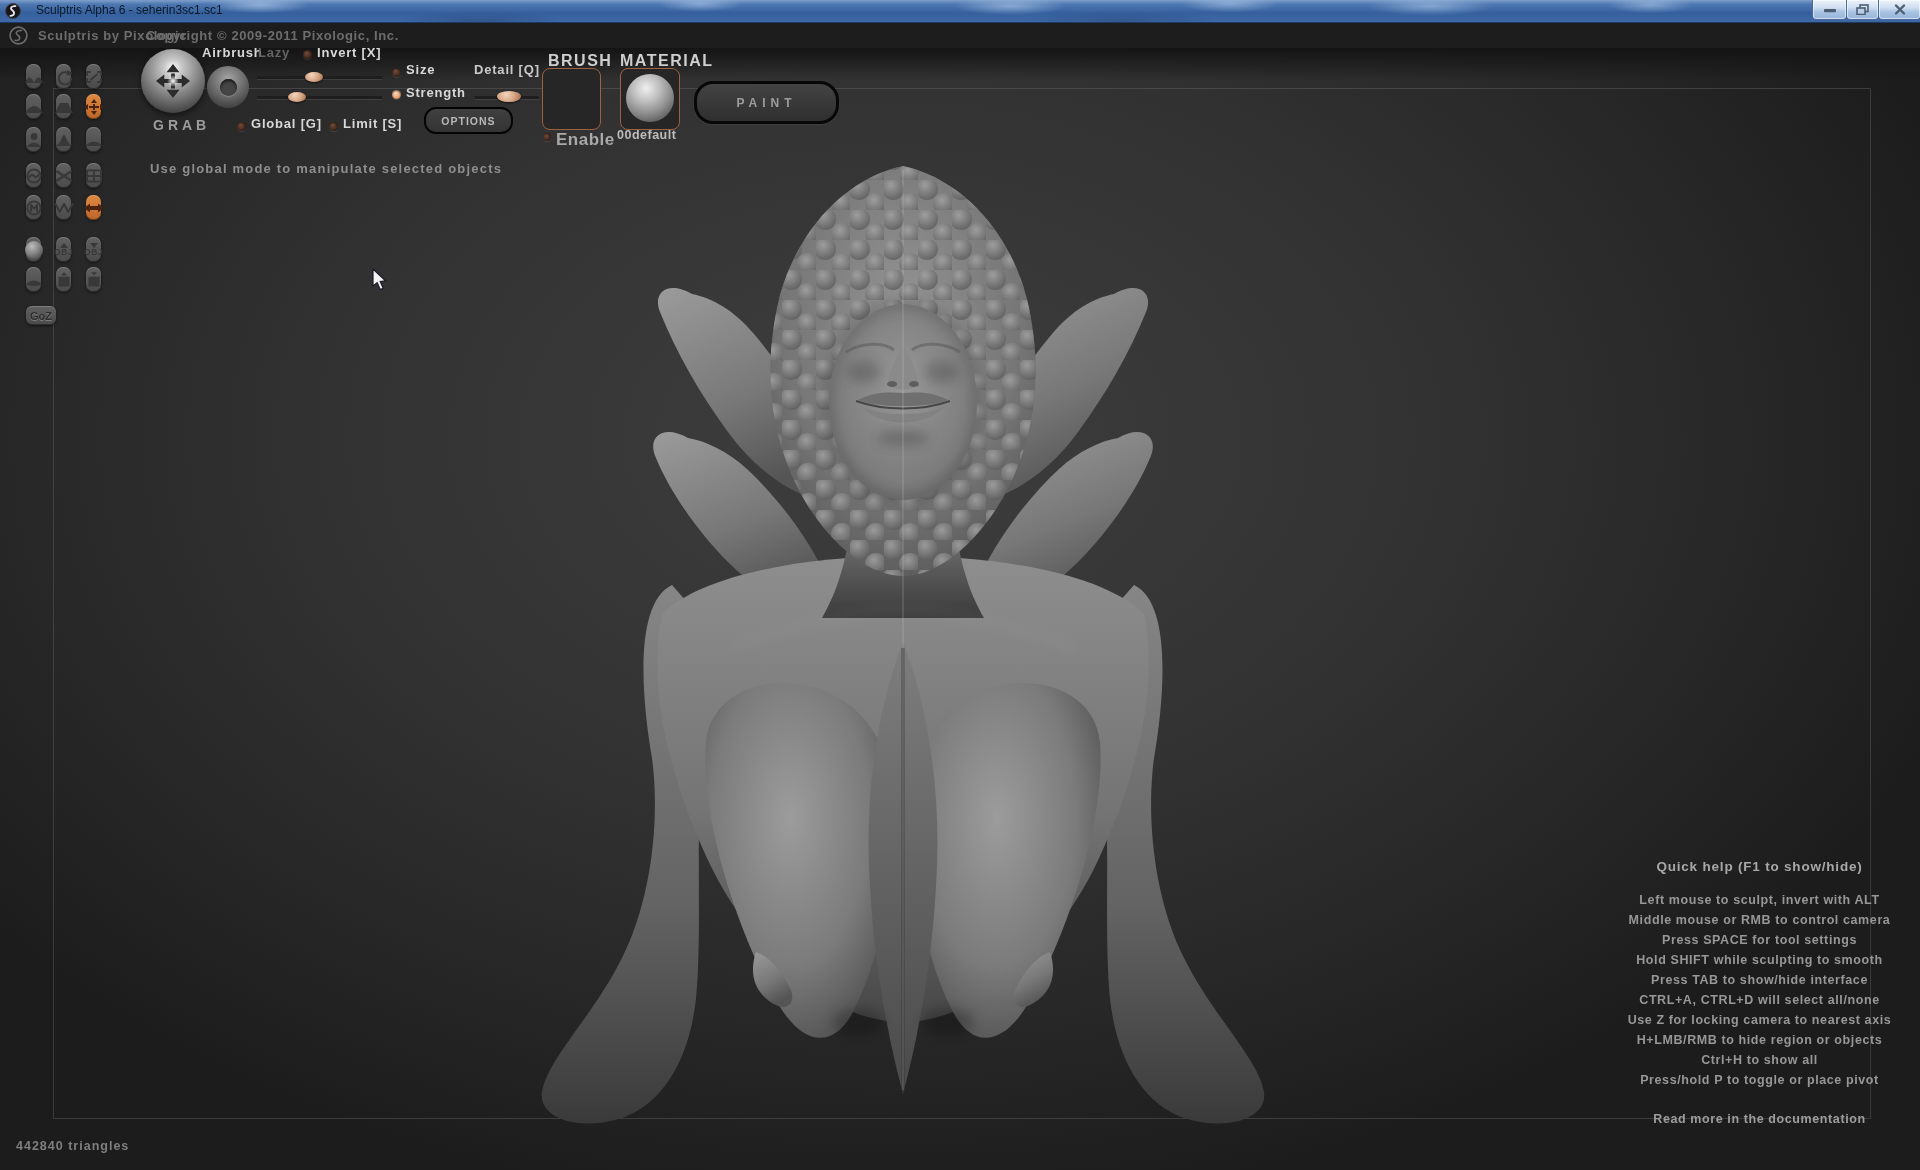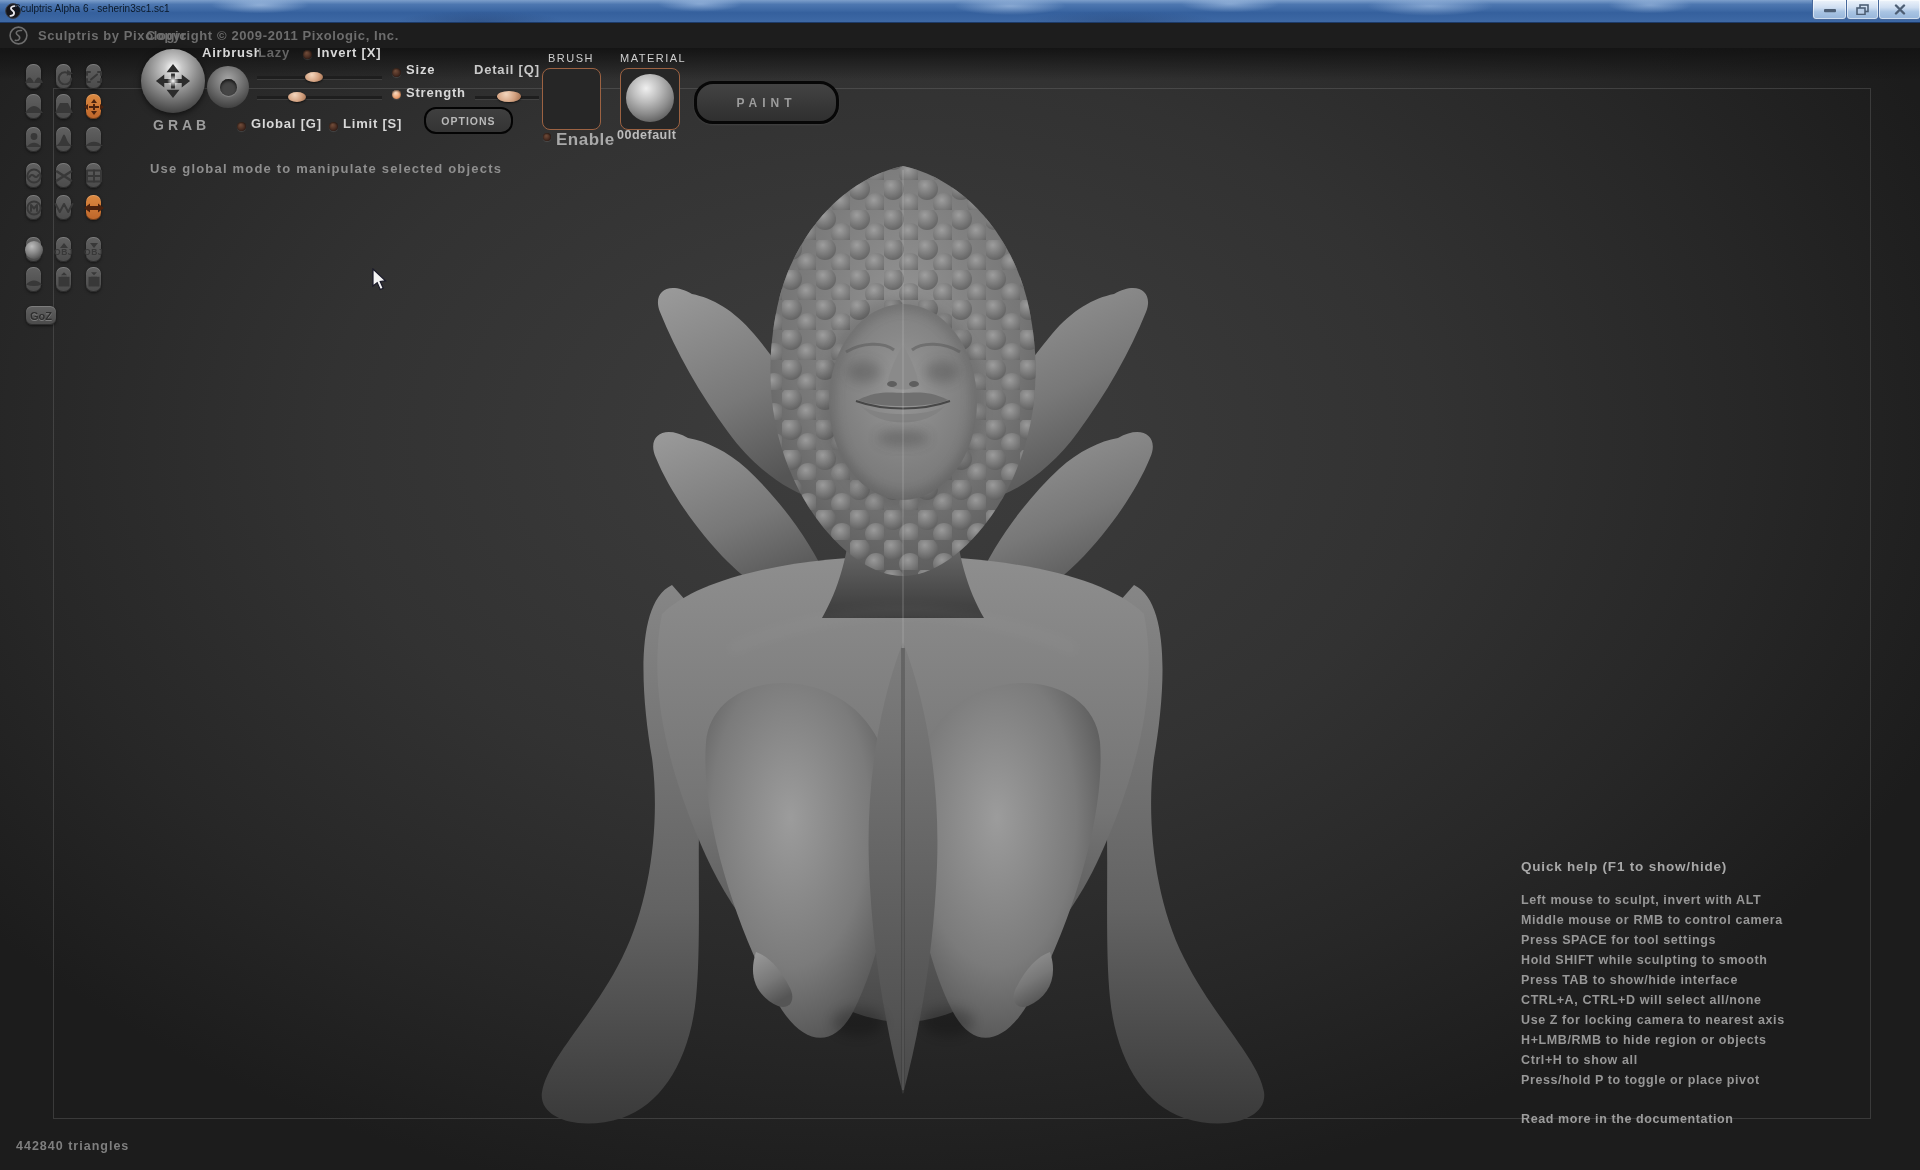--- a/index.html
+++ b/index.html
@@ -14,21 +14,21 @@
   .titlebar::before{content:"";position:absolute;inset:0;
     background-image:
       radial-gradient(70px 12px at 260px 5px,rgba(200,222,248,.55),transparent 70%),
       radial-gradient(60px 11px at 700px 4px,rgba(190,214,244,.5),transparent 70%),
       radial-gradient(80px 13px at 1010px 6px,rgba(200,222,248,.5),transparent 70%),
       radial-gradient(70px 12px at 1230px 4px,rgba(200,222,248,.45),transparent 70%),
       radial-gradient(90px 14px at 1430px 6px,rgba(190,214,244,.5),transparent 70%),
       radial-gradient(60px 12px at 1650px 5px,rgba(200,222,248,.45),transparent 70%),
       radial-gradient(120px 16px at 480px 22px,rgba(20,40,80,.28),transparent 70%),
       radial-gradient(140px 16px at 1120px 22px,rgba(20,40,80,.25),transparent 70%);}
-  .apptitle{left:14px;top:3px;font-size:10px;color:#0a1828;}
+  .apptitle{left:36px;top:3px;font-size:12px;color:#0a1828;}
   .appicon{left:5px;top:3px;}
   .winbtn{top:0;height:19px;border:1px solid #47689b;border-top:none;border-radius:0 0 4px 4px;
     background:linear-gradient(180deg,#eef4fb 0%,#cfdef1 40%,#a9c4e3 62%,#96b5da 100%);
     box-shadow:inset 0 0 0 1px rgba(255,255,255,.55);}
   .winbtn svg{display:block;margin:4px auto 0;}
 
   
   .infobar{left:0;top:23px;width:1920px;height:25px;background:#1d1d1d;}
   .infobar .txt{font-size:13px;font-weight:bold;color:#6d6d6d;letter-spacing:.6px;}
 
@@ -80,34 +80,34 @@
   .handle.big{width:24px;height:11px;}
   .radio{width:9px;height:9px;border-radius:50%;
     background:radial-gradient(circle at 38% 28%,#77503c,#3a221a 75%);
     box-shadow:0 1px 1px rgba(255,255,255,.12),inset 0 1px 2px rgba(0,0,0,.6);}
   .radio.lit{background:radial-gradient(circle at 38% 28%,#ffe2c8,#eca273 60%,#c47a4d 100%);}
   .optbtn{left:424px;top:107px;width:85px;height:23px;border-radius:12px;border:2px solid #040404;
     background:linear-gradient(180deg,#3f3f3f,#343434);display:flex;align-items:center;justify-content:center;}
   .optbtn span{font-size:10.5px;font-weight:bold;color:#b9b9b9;letter-spacing:1px;}
 
   
-  .panel-title{font-size:11px;font-weight:normal;color:#cfcfcf;letter-spacing:1.5px;}
+  .panel-title{font-size:16px;font-weight:bold;color:#cfcfcf;letter-spacing:1.5px;}
   .swatch{width:57px;height:60px;border:1px solid #9c6242;border-radius:8px;background:#262626;}
   .mball{width:48px;height:48px;border-radius:50%;margin:5px auto 0;
     background:radial-gradient(circle at 42% 30%,#f0f0f0,#bcbcbc 32%,#8d8d8d 58%,#474747 92%);}
   .smalltxt{font-size:17px;font-weight:bold;color:#a9a9a9;letter-spacing:.5px;}
   .matname{font-size:12.5px;font-weight:bold;color:#bdbdbd;letter-spacing:.5px;}
   .paintbtn{left:694px;top:81px;width:139px;height:37px;border-radius:19px;border:3px solid #070707;
     background:linear-gradient(180deg,#434343,#2f2f2f);display:flex;align-items:center;justify-content:center;
     box-shadow:0 1px 2px rgba(255,255,255,.07);}
   .paintbtn span{font-size:12px;font-weight:bold;color:#9c9c9c;letter-spacing:5px;}
 
   
   .hint{left:150px;top:161px;font-size:13px;font-weight:bold;color:#8e8e8e;letter-spacing:1.2px;}
-  .qh{left:1521px;top:859px;width:295px;}
+  .qh{left:1612px;top:859px;width:295px;text-align:center;}
   .qh .qtitle{font-size:13.5px;font-weight:bold;color:#a8a8a8;letter-spacing:.8px;margin-bottom:16px;}
   .qh .ln{font-size:12.5px;font-weight:bold;color:#979797;letter-spacing:.6px;line-height:20px;}
   .qh .foot{margin-top:22px;font-size:12.5px;font-weight:bold;color:#9d9d9d;letter-spacing:.6px;}
   .status{left:16px;top:1139px;font-size:12.5px;font-weight:bold;color:#7f7f7f;letter-spacing:1px;}
   .figure{left:0;top:0;pointer-events:none;}
   .cursor{left:372px;top:268px;pointer-events:none;}
 </style>
 </head>
 <body>
 

